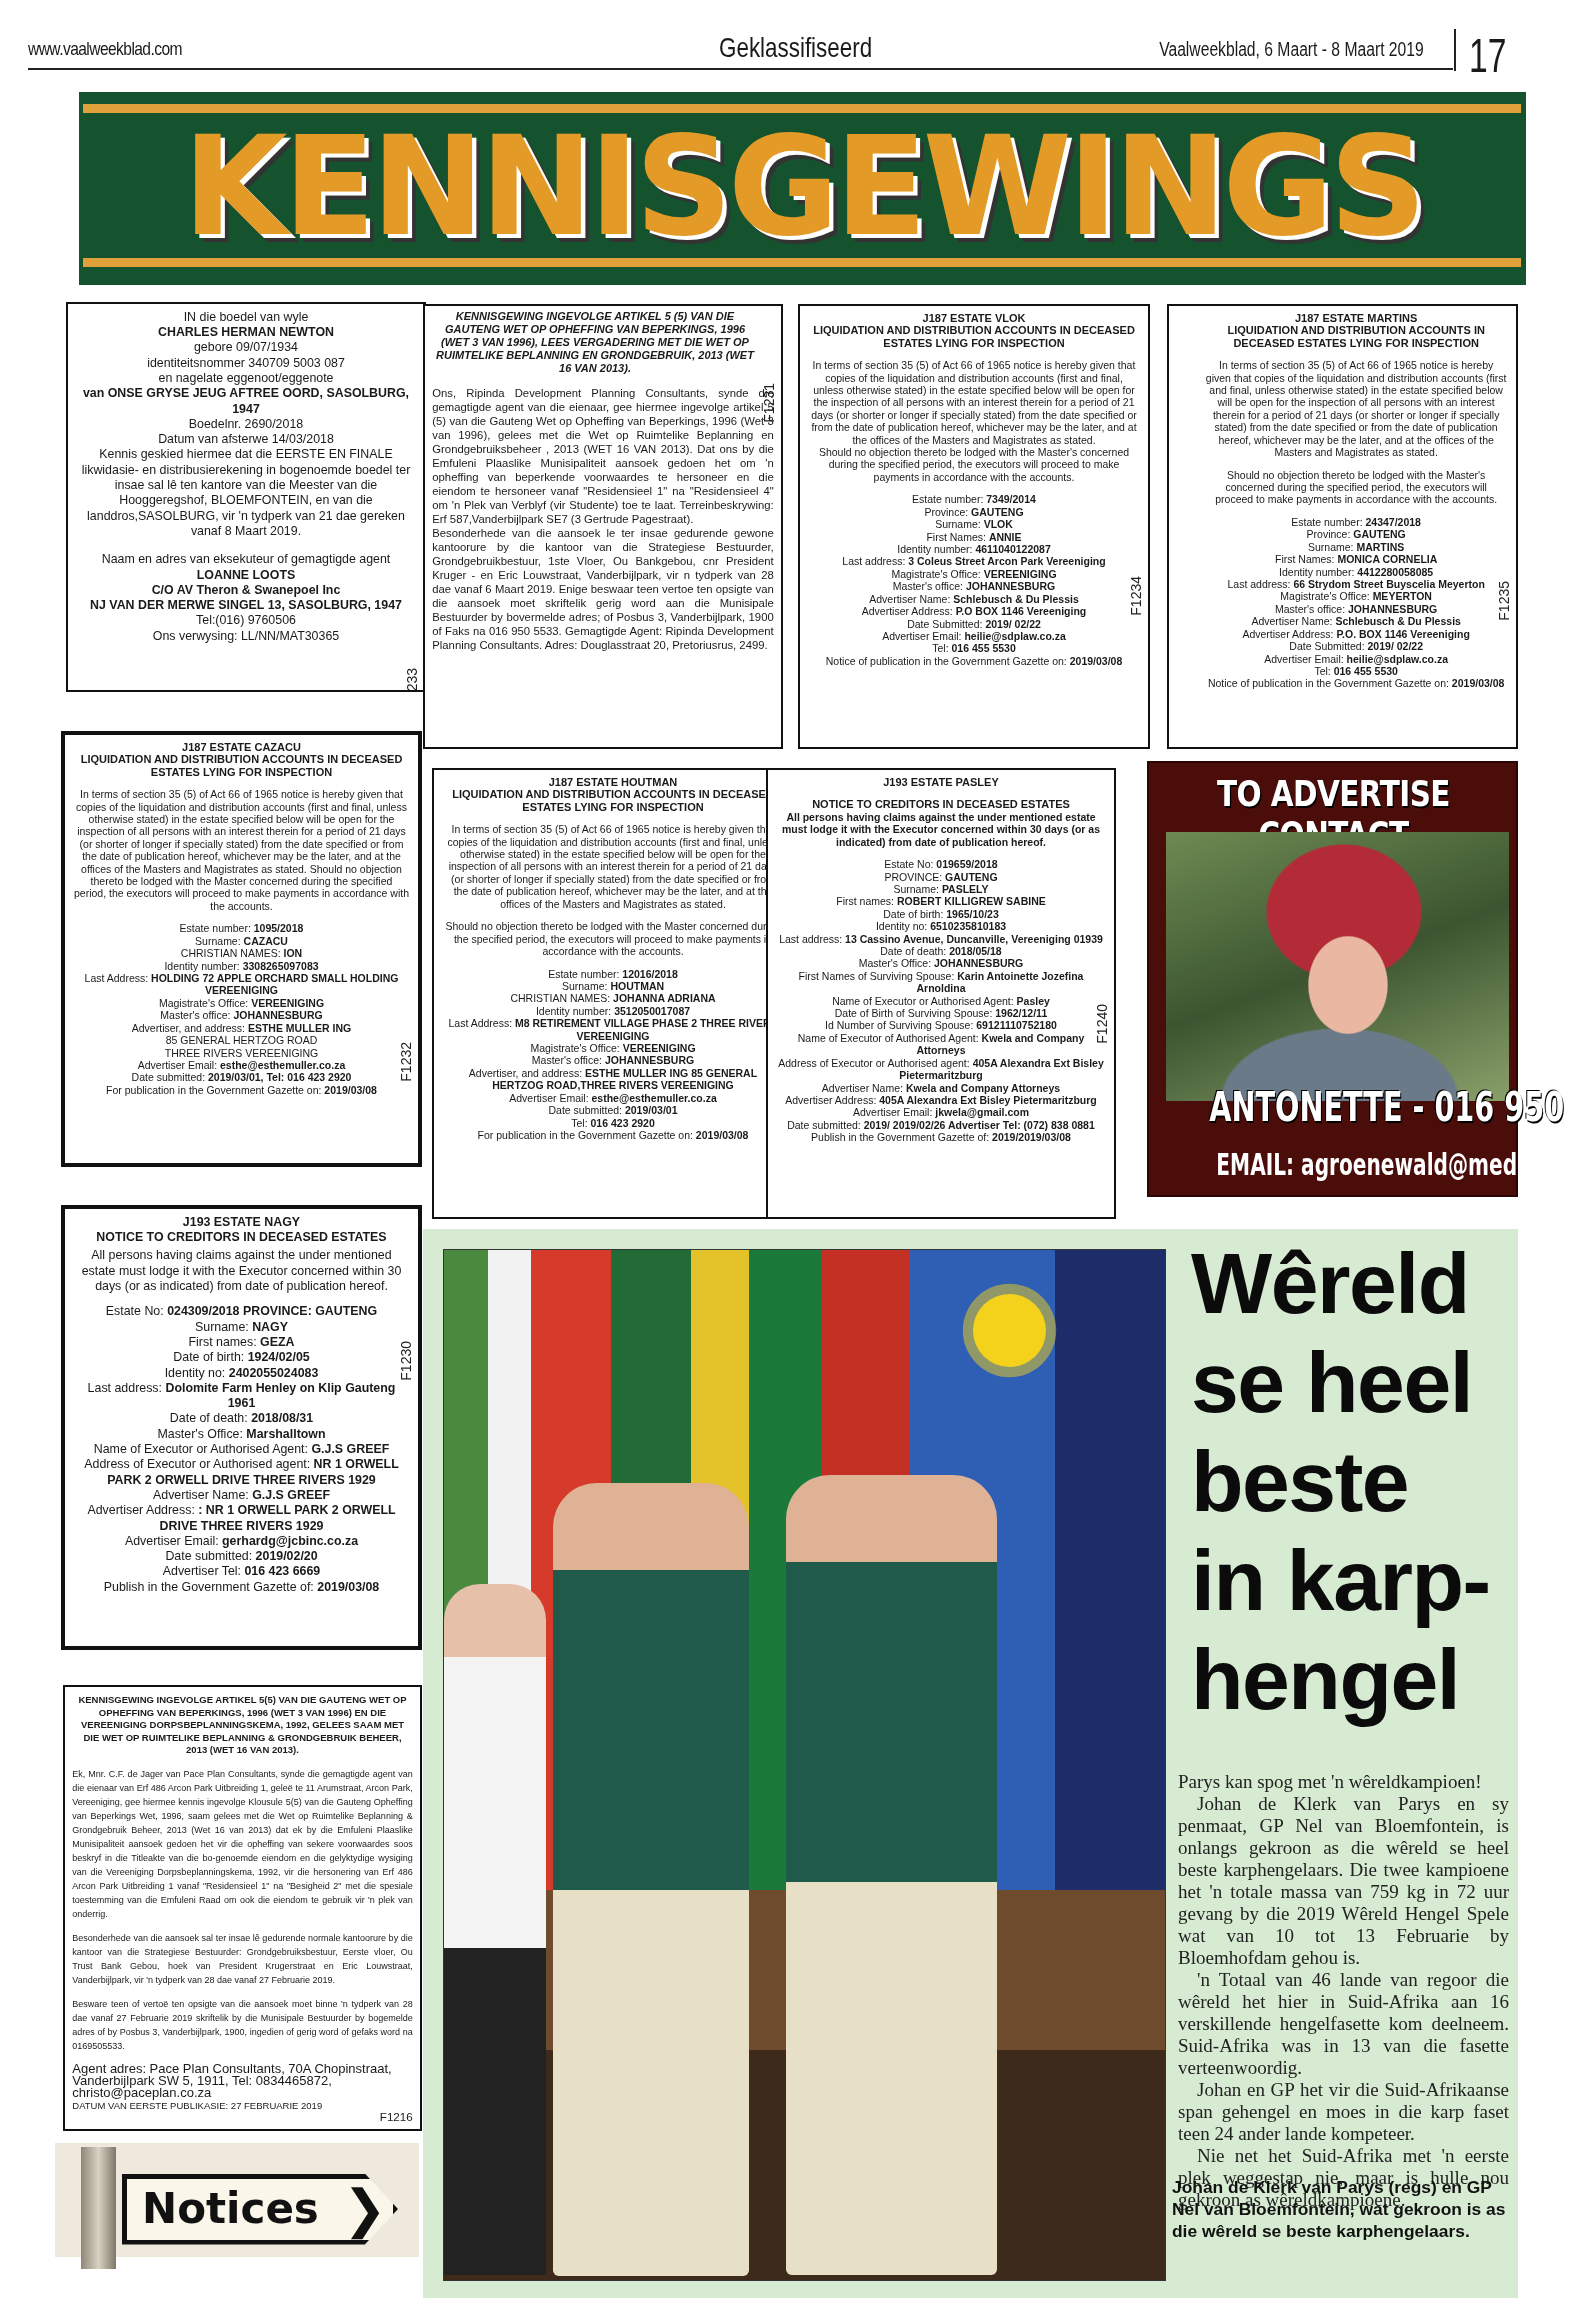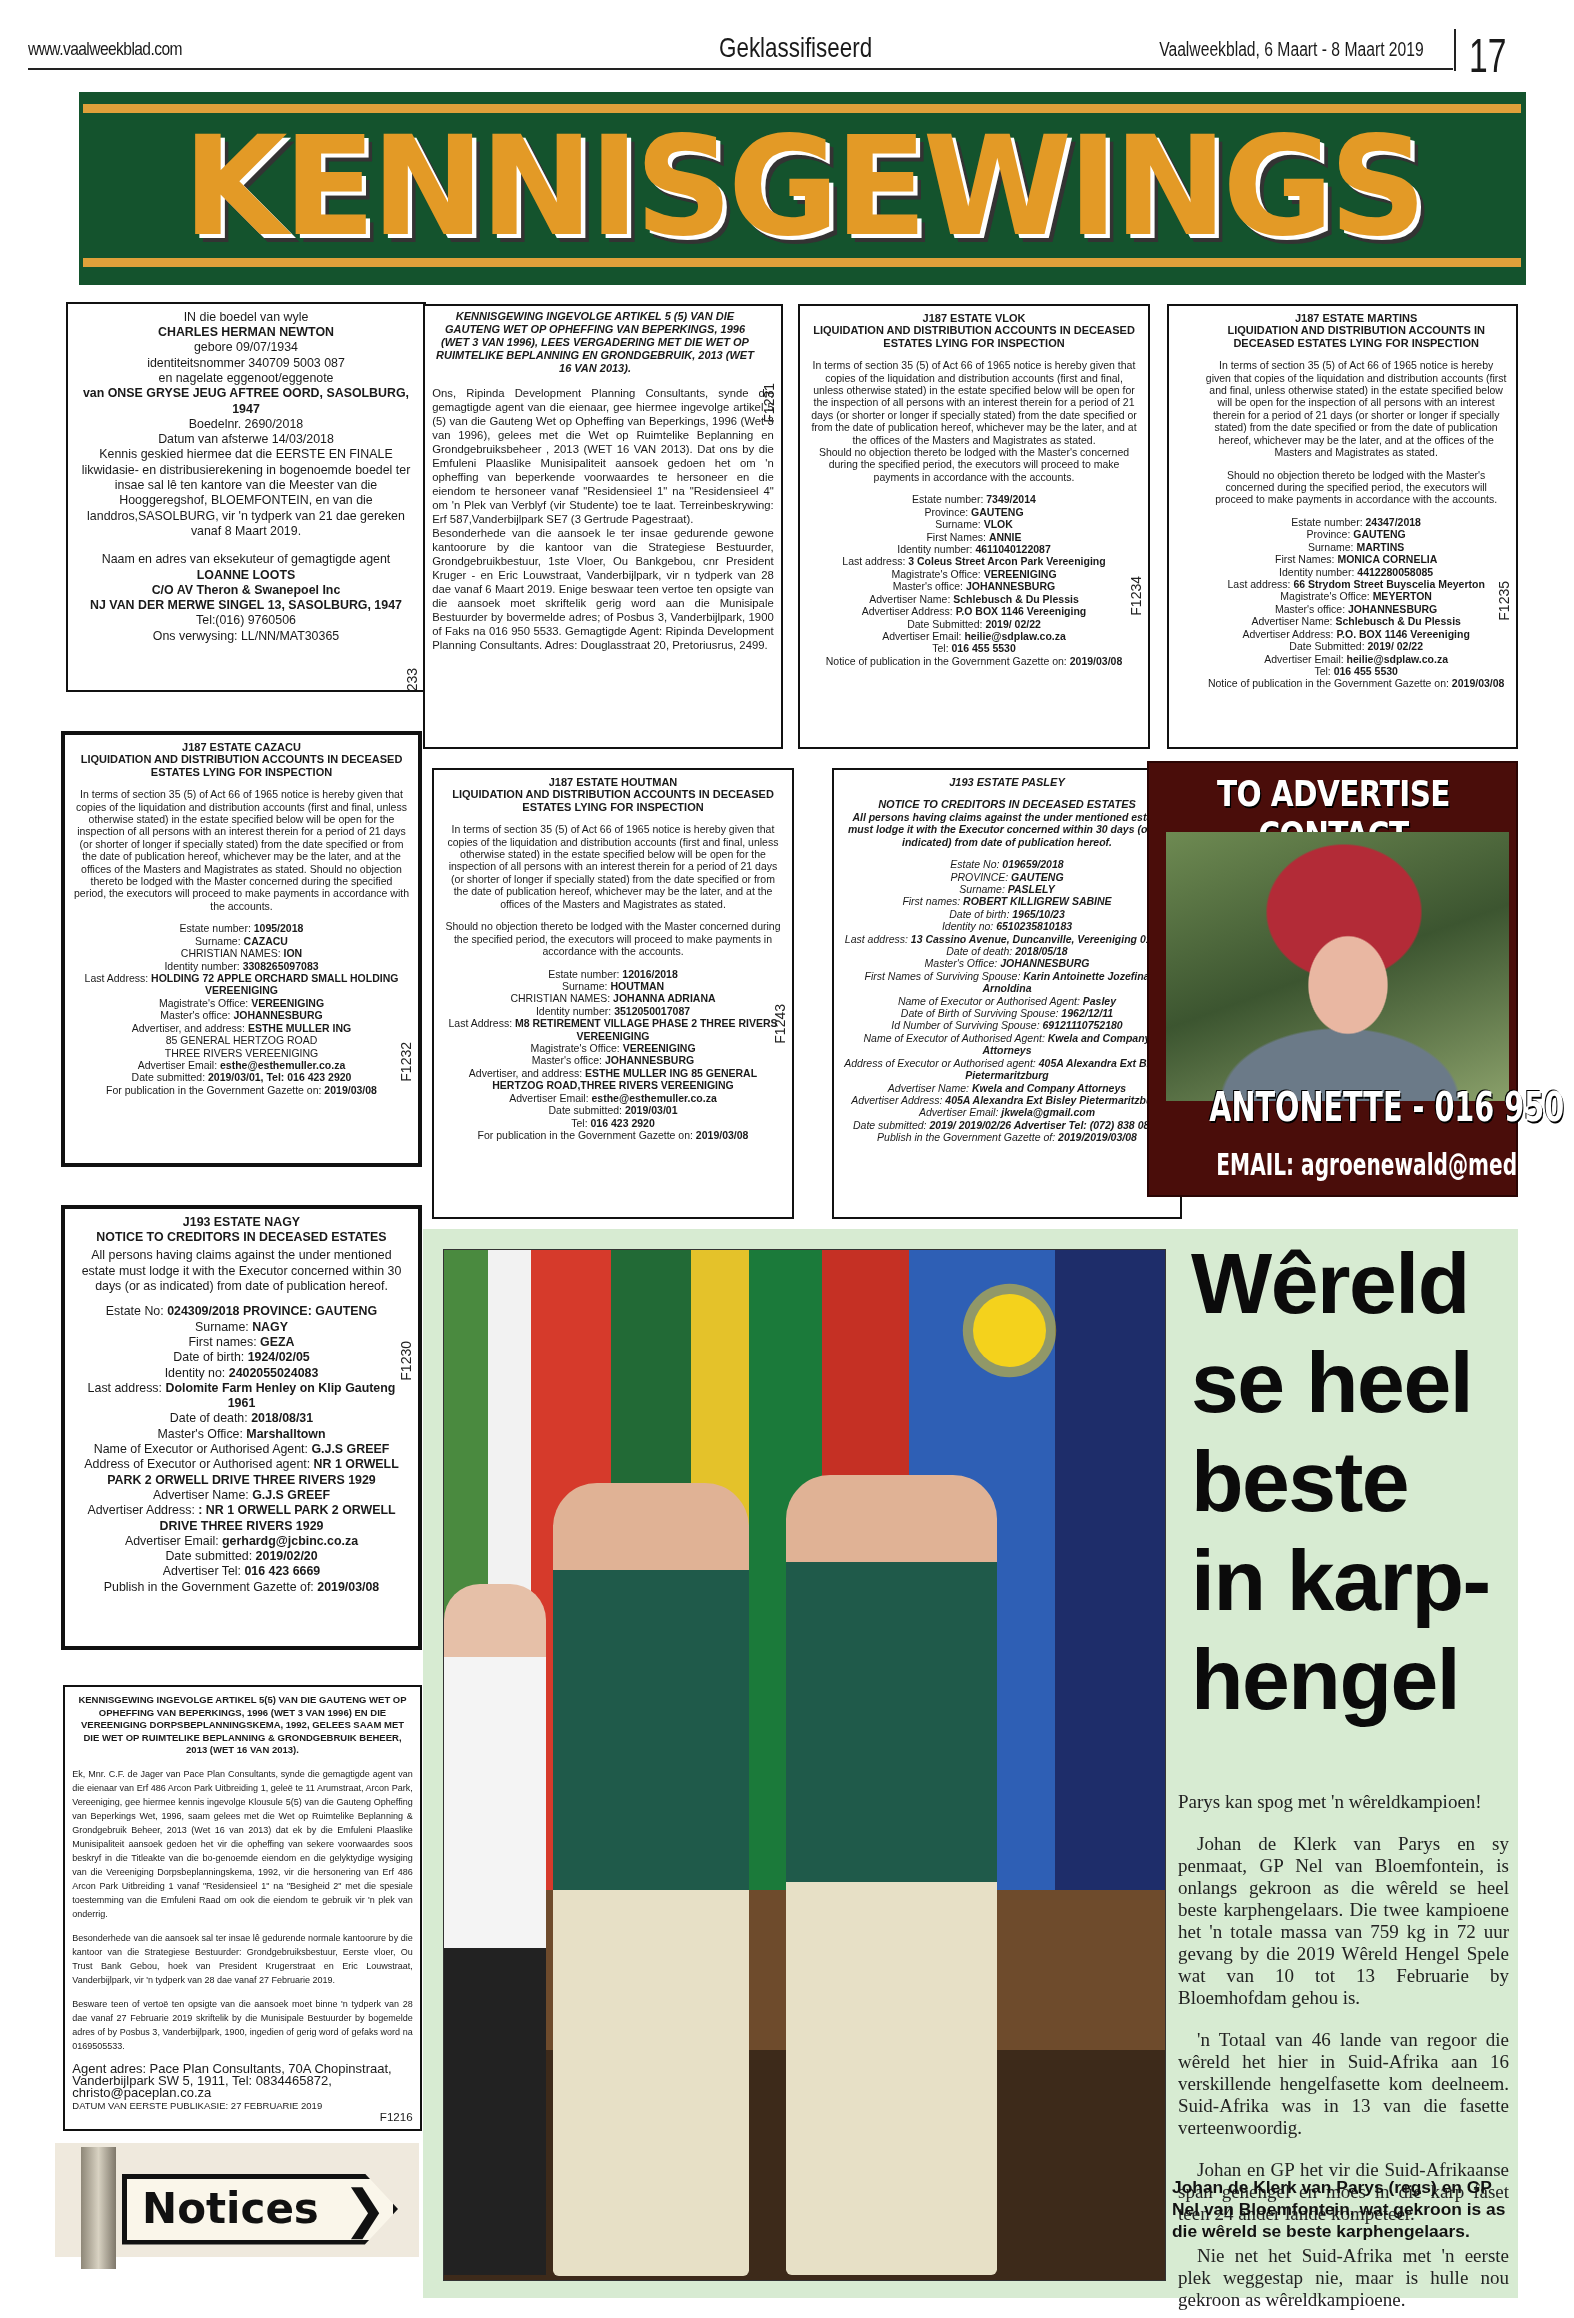--- a/index.html
+++ b/index.html
@@ -48,21 +48,21 @@
      background:
        linear-gradient(180deg, transparent 0 640px, #6e4b2c 640px 800px, #3d2a1a 800px),
        linear-gradient(90deg, #4a8a3f 0 44px, #f2f2f2 44px 87px, #d63a2b 87px 167px, #226a36 167px 247px, #e4c22a 247px 305px, #1b7a3a 305px 378px, #c53024 378px 465px, #2e5fb5 465px 611px, #1e2d6a 611px 723px); }
   .story-photo .sun { position: absolute; left: 529px; top: 44px; width: 73px; height: 73px; border-radius: 50%; background: #f4d21c; box-shadow: 0 0 0 10.2px rgba(244,210,28,0.5); }
   .person { position: absolute; background: linear-gradient(180deg, #e0b295 0 87px, #1f5a4a 87px 407px, #e7e0c6 407px); border-radius: 44px 44px 5.8px 5.8px; }
   .p1 { left: 109px; top: 233px; width: 196px; height: 793px; }
   .p2 { left: 342px; top: 225px; width: 211px; height: 800px; }
   .p3 { left: 0px; top: 334px; width: 102px; height: 691px; background: linear-gradient(180deg, #e6c0a8 0 73px, #f4f4f4 73px 364px, #222 364px); border-radius: 36px 36px 0 0; }
   .headline { position: absolute; left: 760px; top: 5px; width: 327px; font-family: "Liberation Sans", sans-serif; font-weight: bold; font-size: 86px; line-height: 99px; color: #0b0b0b; letter-spacing: -1.5px; margin-left: 8px; }
   .story-body { position: absolute; left: 755px; top: 542px; width: 331px; font-family: "Liberation Serif", serif; font-size: 19px; line-height: 22px; text-align: justify; color: #222; }
-  .story-body p { text-indent: 19px; margin-top: 20px; }
+  .story-body p { text-indent: 19px; }
   .story-body p.first { text-indent: 0; }
   .caption { position: absolute; left: 749px; top: 947px; width: 338px; font-family: "Liberation Sans", sans-serif; font-weight: bold; font-size: 17.4px; line-height: 22px; color: #111; }
 
   
   .sign { position: absolute; left: 55px; top: 2143px; width: 364px; height: 114px; background: #efe9dd; }
   .sign-pole { position: absolute; left: 26px; top: 4.4px; width: 35px; height: 122px; background: linear-gradient(90deg, #8e8778, #d8d2c2 50%, #7e776a); }
   .sign-board { position: absolute; left: 67px; top: 30.5px; width: 276px; height: 71px; background: #faf6ea; border: 5.8px solid #111; clip-path: polygon(0 0, 88% 0, 100% 50%, 88% 100%, 0 100%); }
   .sign-text { position: absolute; left: 87px; top: 41px; font-family: "DejaVu Sans", sans-serif; font-weight: bold; font-size: 42px; color: #111; }
   .sign-chev { position: absolute; left: 288px; top: 36px; font-family: "DejaVu Sans", sans-serif; font-weight: bold; font-size: 52px; color: #111; }
 </style>
@@ -208,21 +208,21 @@
       <p>Master's office: <span class="b">JOHANNESBURG</span></p>
       <p>Advertiser, and address: <span class="b">ESTHE MULLER ING 85 GENERAL HERTZOG ROAD,THREE RIVERS VEREENIGING</span></p>
       <p>Advertiser Email: <span class="b">esthe@esthemuller.co.za</span></p>
       <p>Date submitted: <span class="b">2019/03/01</span></p>
       <p>Tel: <span class="b">016 423 2920</span></p>
       <p>For publication in the Government Gazette on: <span class="b">2019/03/08</span></p>
     </div>
   <span class="ref" style="top:218px;">F1243</span>
 </div>
 
-<div class="box" style="left:832px; top:768px; width:350px; height:451px;font-style:italic;">
+<div class="box" style="left:766px; top:768px; width:350px; height:451px;">
   <h4>J193 ESTATE PASLEY</h4>
   <div class="gap"></div>
   <h4>NOTICE TO CREDITORS IN DECEASED ESTATES</h4>
   <p class="b">All persons having claims against the under mentioned estate must lodge it with the Executor concerned within 30 days (or as indicated) from date of publication hereof.</p>
   <div class="gap"></div>
   <div class="fields">
       <p>Estate No: <span class="b">019659/2018</span></p>
       <p>PROVINCE: <span class="b">GAUTENG</span></p>
       <p>Surname: <span class="b">PASLELY</span></p>
       <p>First names: <span class="b">ROBERT KILLIGREW SABINE</span></p>

